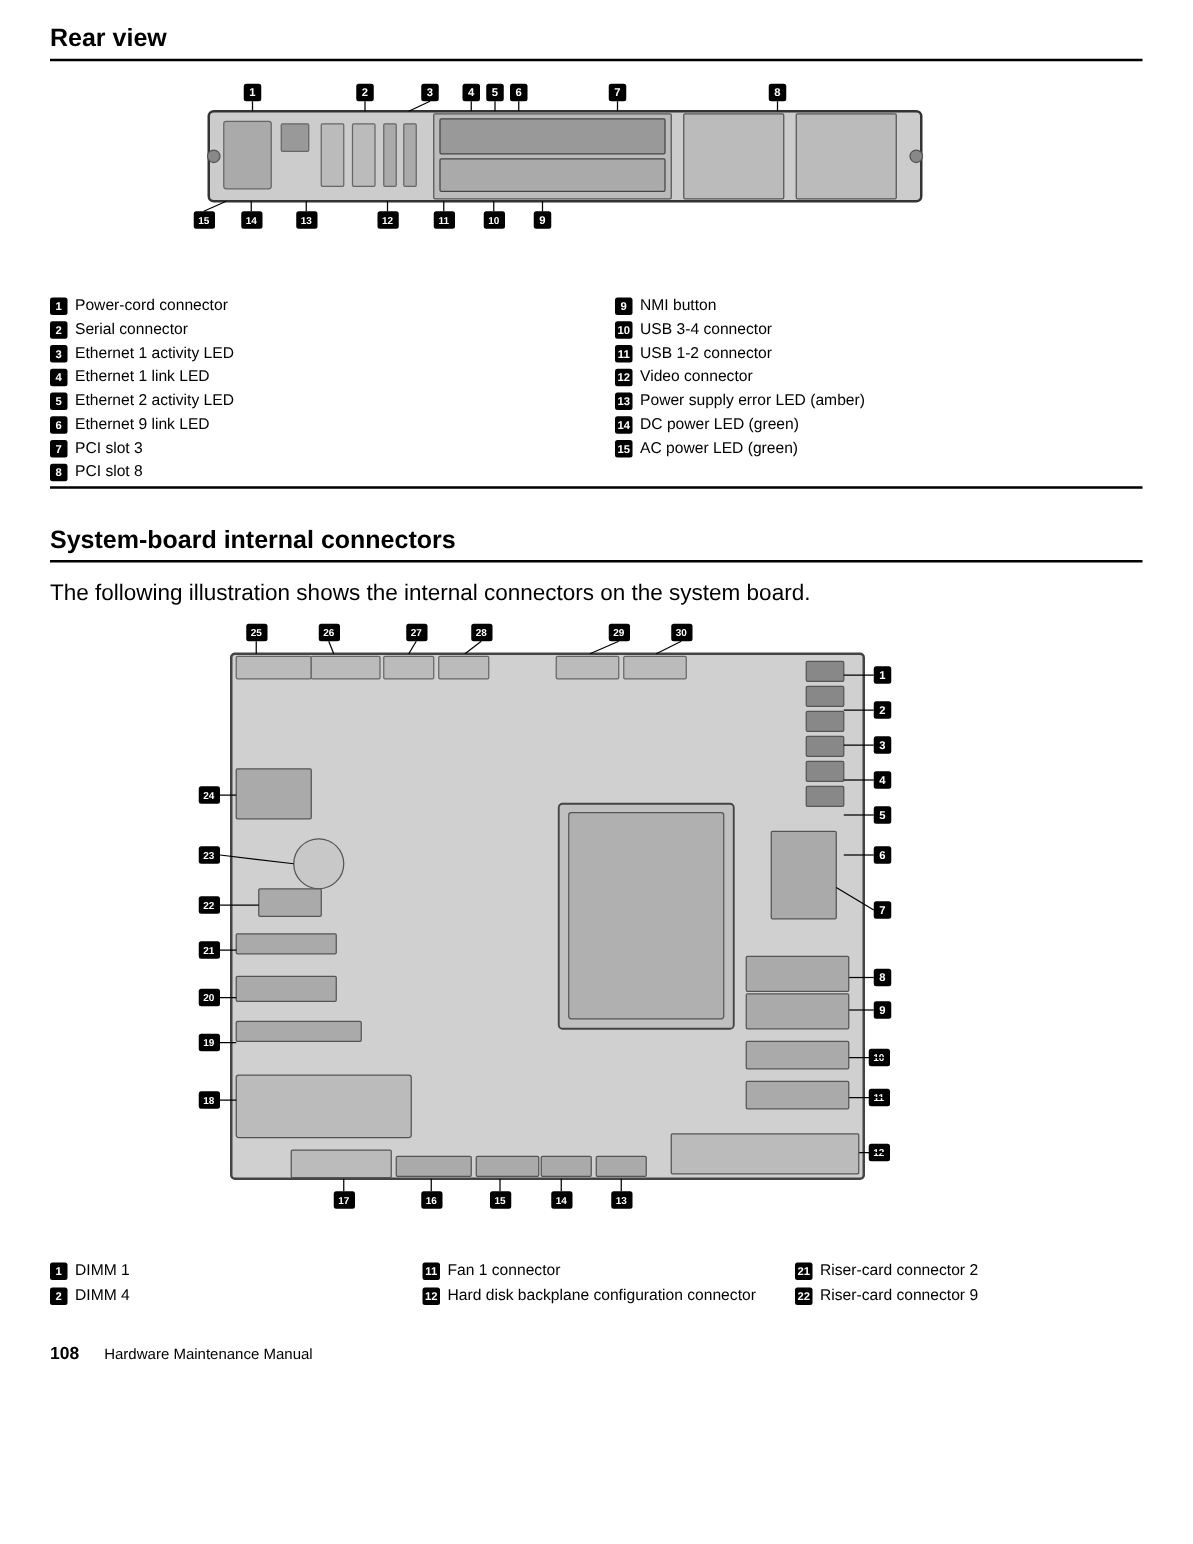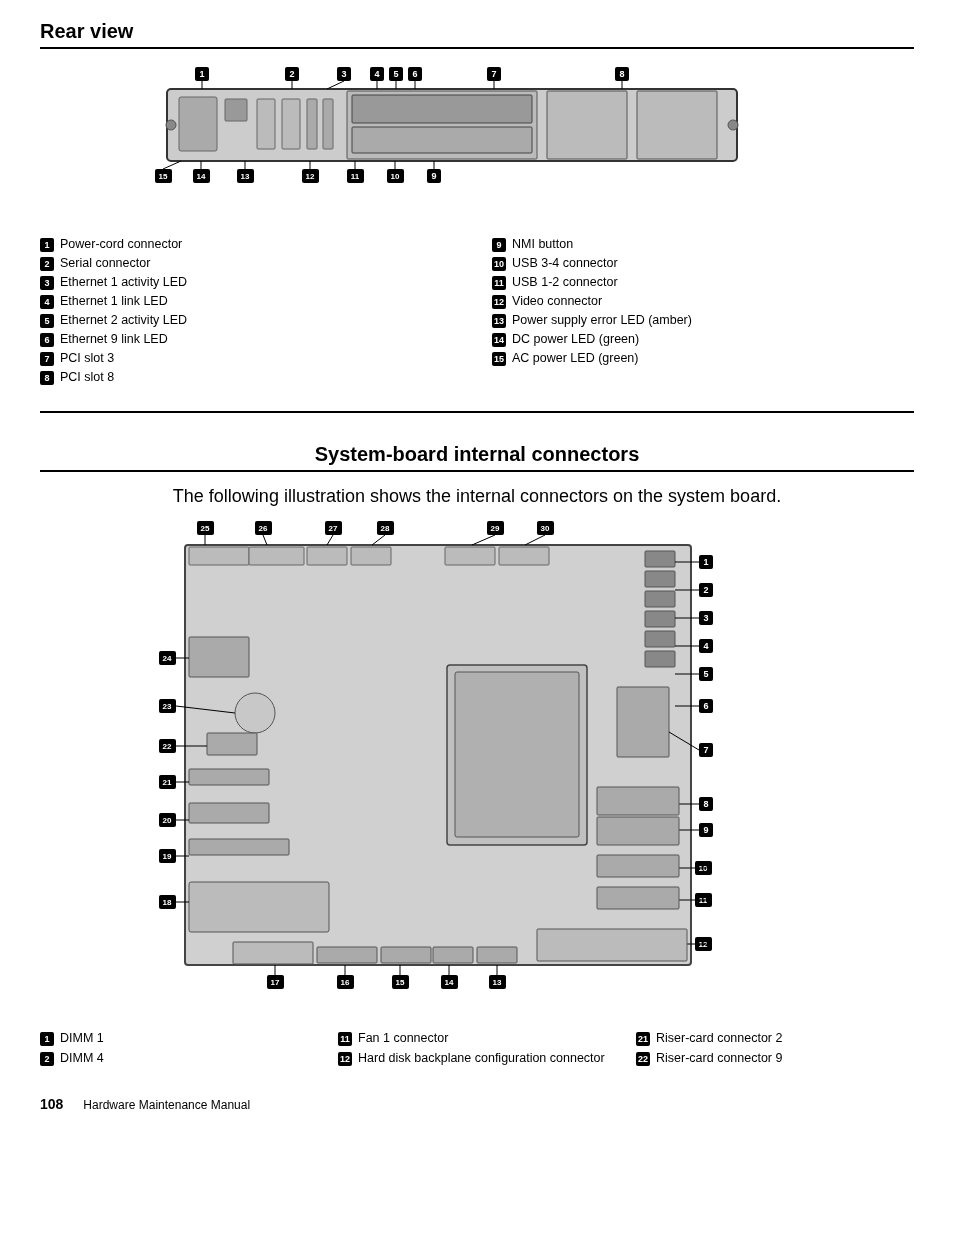--- a/index.html
+++ b/index.html
@@ -18,21 +18,21 @@
       font-weight: bold;
       border-bottom: 2px solid #000;
       padding-bottom: 4px;
       margin-bottom: 14px;
     }
 
     
     .rear-view-section {
       margin-bottom: 30px;
       border-bottom: 2px solid #000;
-      padding-bottom: 26px;
+      padding-bottom: 4px;
     }
 
     
     .component-list {
       display: grid;
       grid-template-columns: 1fr 1fr;
       gap: 4px 30px;
       margin-top: 14px;
       font-size: 12.5px;
     }
@@ -55,21 +55,20 @@
       height: 14px;
       padding: 0 2px;
       border-radius: 2px;
       flex-shrink: 0;
       margin-top: 1px;
     }
 
     
     .sysboard-section {
       margin-top: 10px;
-      text-align: center;
     }
 
     
     .comp-list-3col {
       display: grid;
       grid-template-columns: 1fr 1fr 1fr;
       gap: 4px 20px;
       font-size: 12.5px;
       margin-top: 14px;
     }

